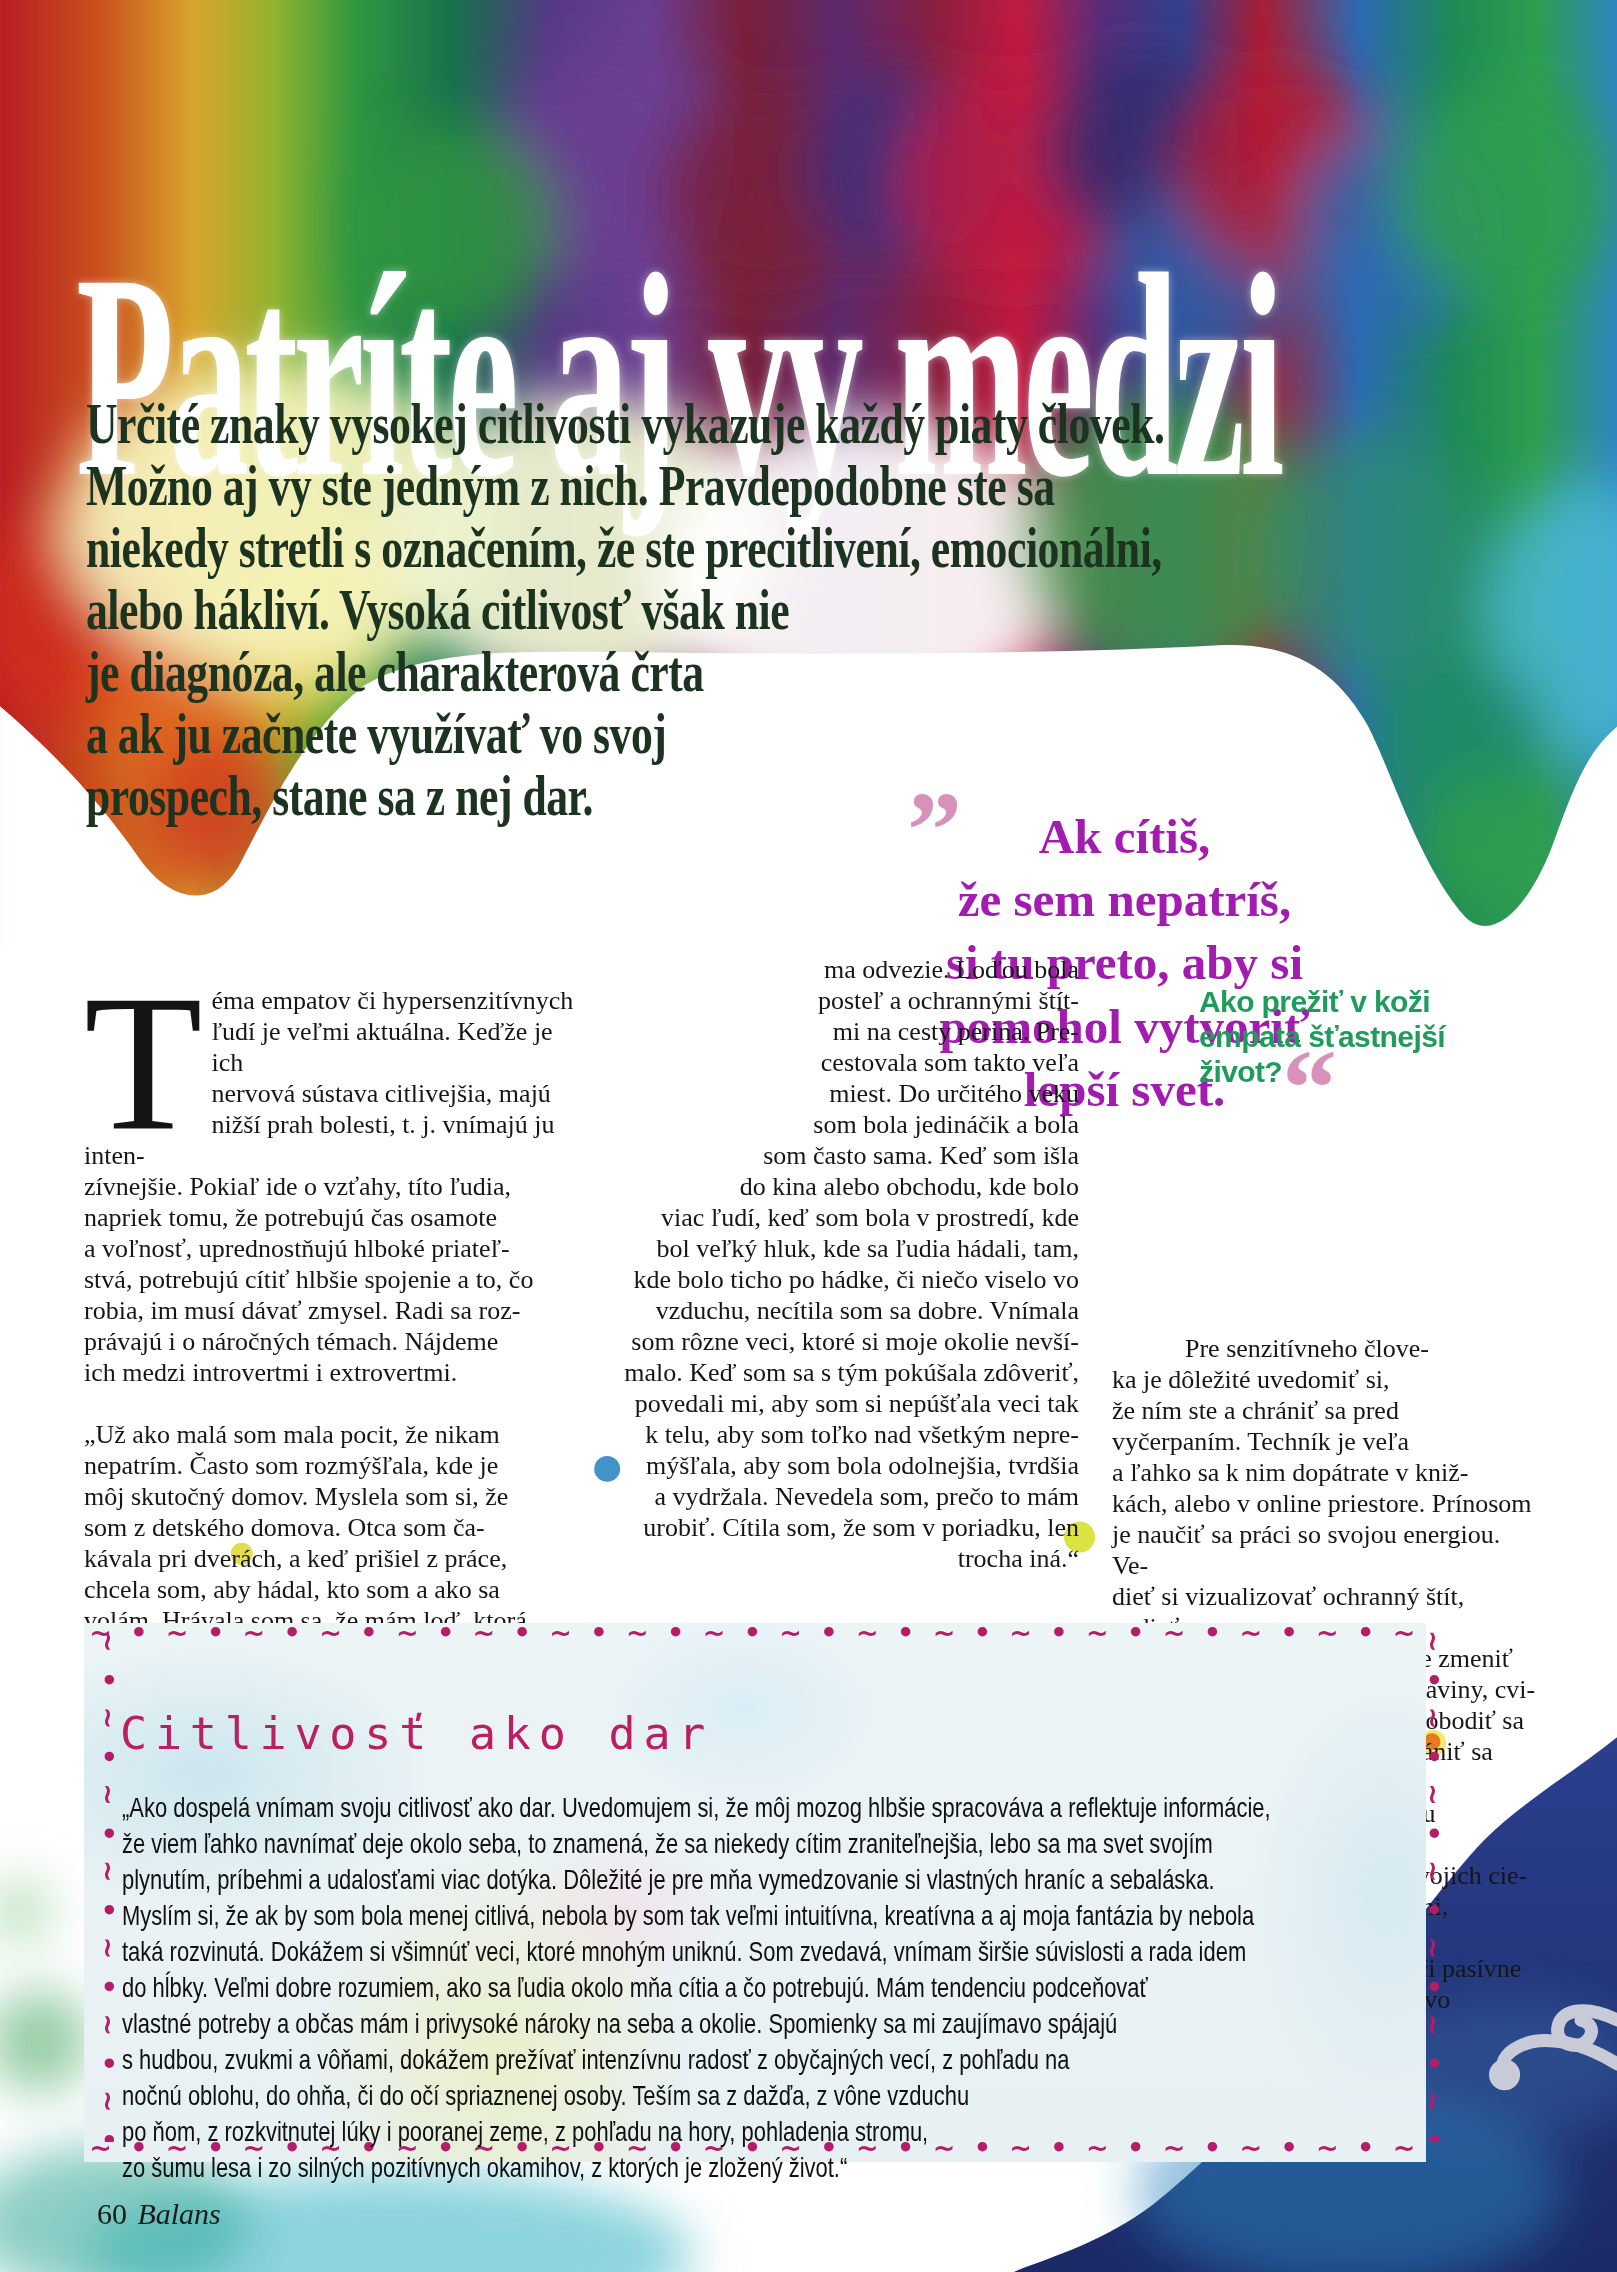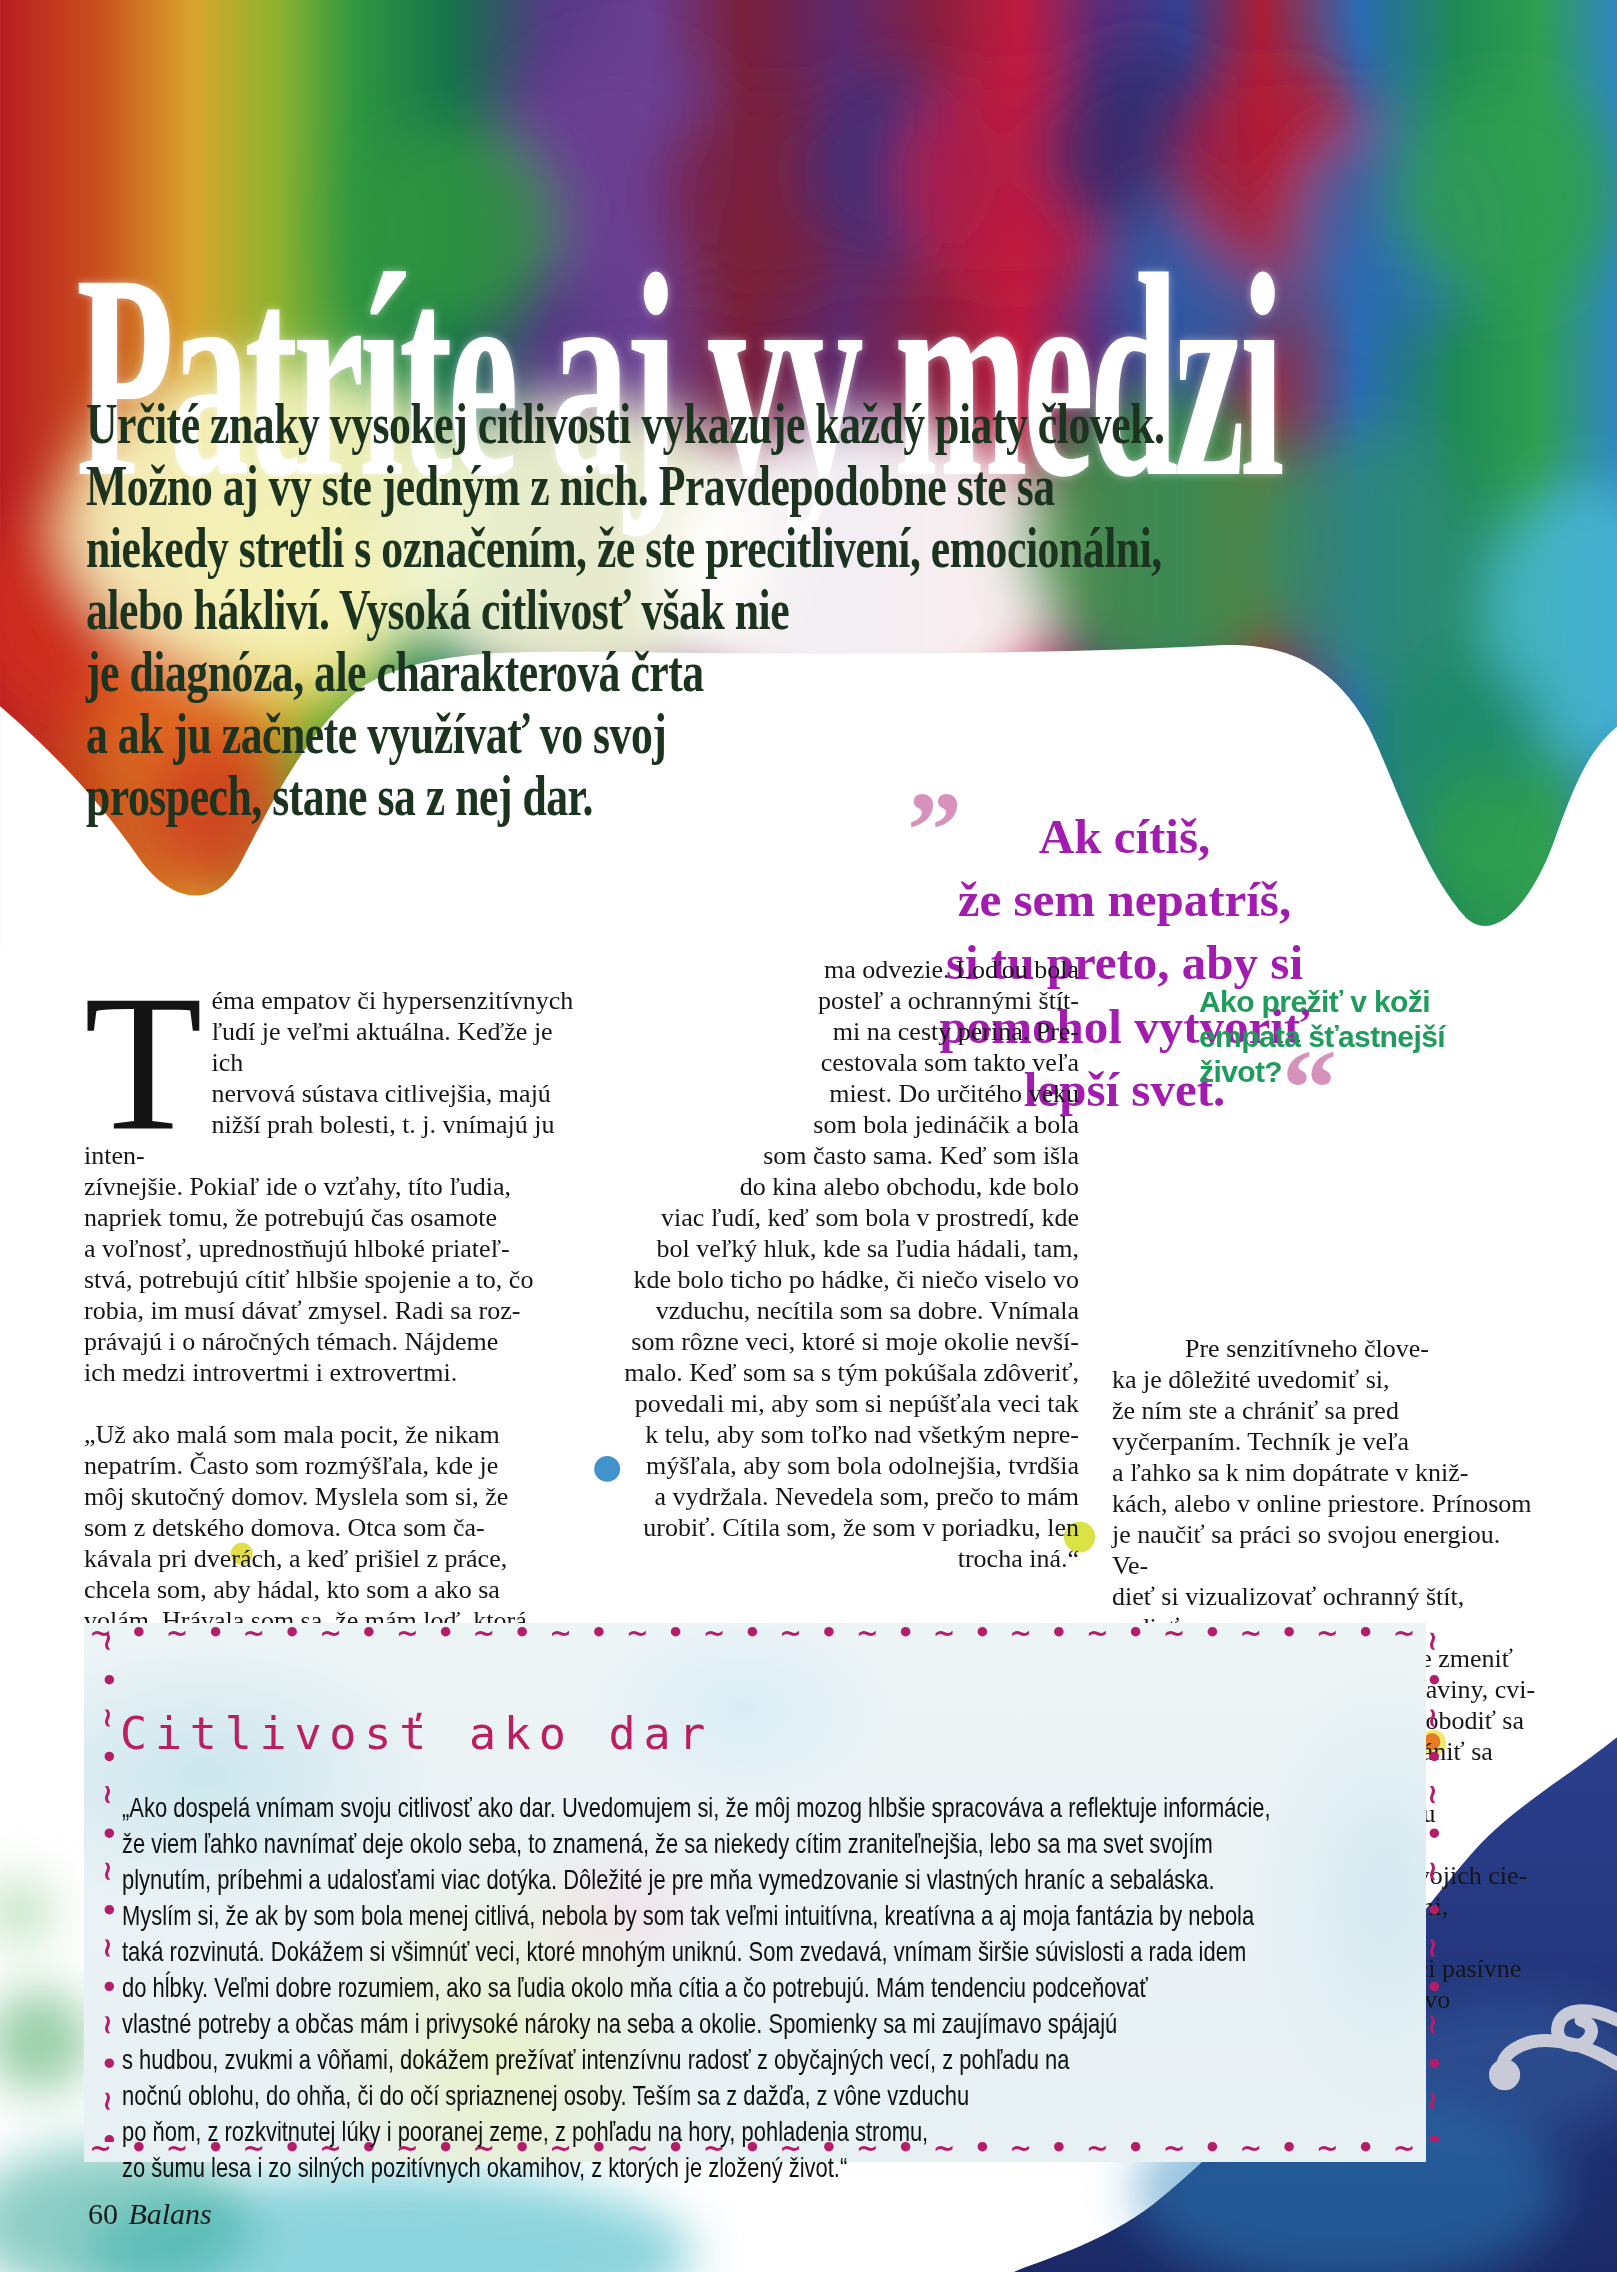--- a/index.html
+++ b/index.html
@@ -61,21 +61,21 @@
   .pat-bottom{left:5.2px;top:510px;width:1329px;height:34px;}
   .pat-left{left:39px;top:6.5px;width:512px;height:34px;transform:rotate(90deg);transform-origin:0 0;}
   .pat-right{left:1364px;top:6.5px;width:512px;height:34px;transform:rotate(90deg);transform-origin:0 0;}
   .gift-head{position:absolute;left:36px;top:47px;font-family:"DejaVu Sans Mono","Liberation Mono",monospace;
     font-weight:normal;font-size:45px;color:#bc1e62;letter-spacing:7.8px;}
   .gift-text{position:absolute;left:38px;top:137px;width:1697px;font-family:"Liberation Sans",sans-serif;
     font-size:28.5px;line-height:36px;color:#101010;white-space:pre-line;
     transform:scaleX(.77);transform-origin:0 0;}
 
   
-  .footer{position:absolute;left:88px;top:2197px;z-index:3;font-size:30px;color:#1b1b1b;}
+  .footer{position:absolute;left:97px;top:2197px;z-index:3;font-size:30px;color:#1b1b1b;}
   .footer .num{font-weight:normal;}
   .footer .mag{font-style:italic;margin-left:10.4px;}
 
   
   #decor-bottom{position:absolute;left:0;top:0;z-index:1;pointer-events:none;}
 </style>
 </head>
 <body data-name="magazine-page">
 
 <svg id="paint-top" data-name="watercolor-header-painting" width="1618" height="946" viewBox="0 0 2497 1460">

